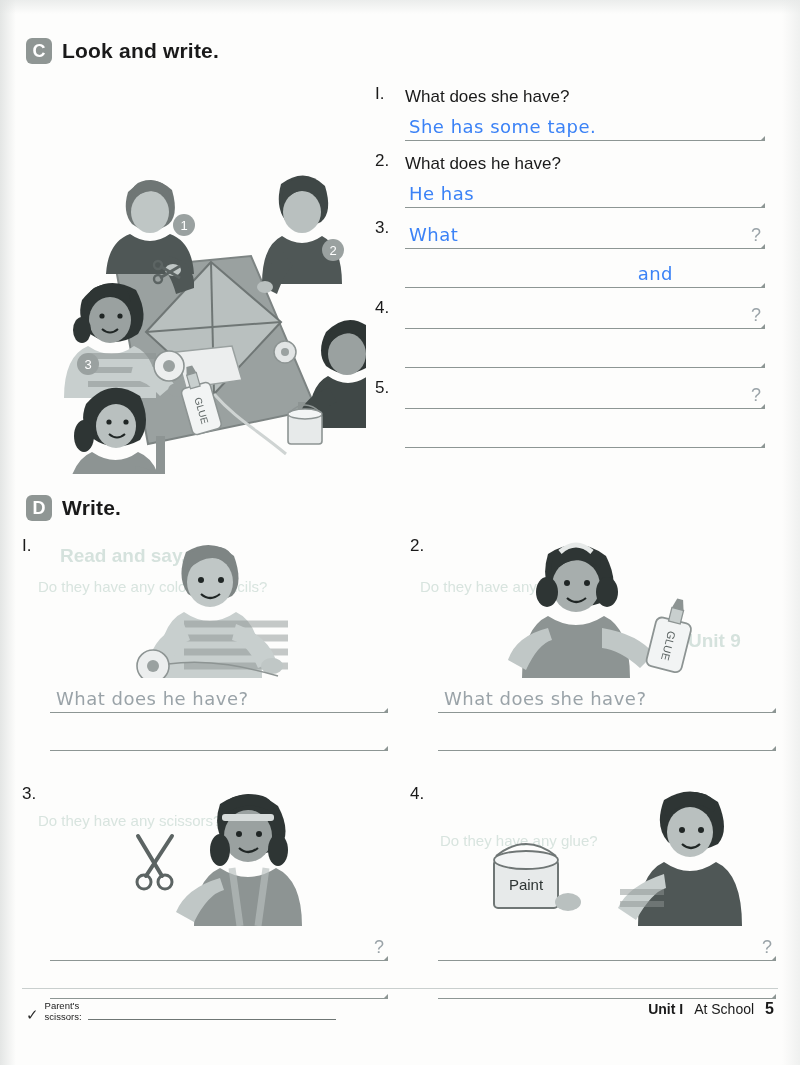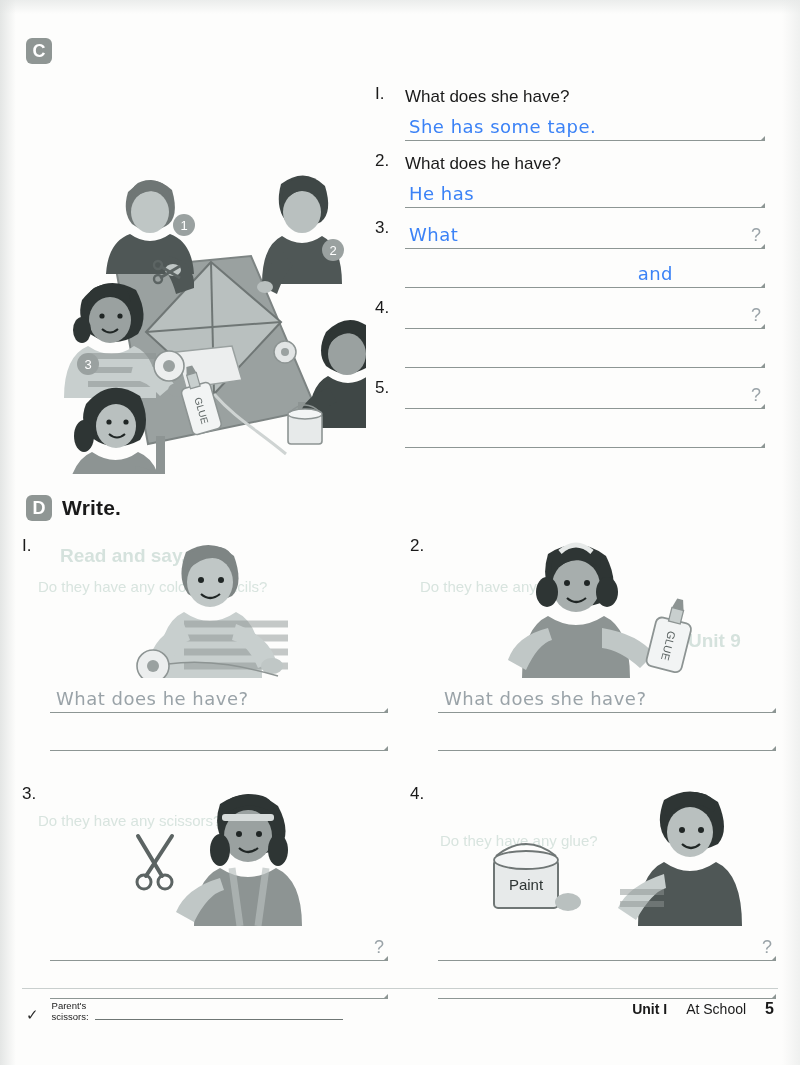--- a/index.html
+++ b/index.html
@@ -194,34 +194,33 @@
   }
   .check-mark {
     font-size: 15px;
     color: #2b2b2b;
     line-height: 14px;
   }
   .sig-label {
     font-size: 9.5px;
     line-height: 11px;
     color: #1b1b1b;
-    margin-left: 7px;
   }
   .sig-line {
     width: 248px;
     border-bottom: 1.2px solid #6e7674;
     height: 1px;
     margin-bottom: 2px;
   }
   .page-footer-right {
     position: absolute;
     right: 26px; top: 1000px;
     display: flex;
     align-items: baseline;
-    gap: 19px;
+    gap: 11px;
     font-size: 14px;
   }
   .unit-label { font-weight: bold; }
   .page-num { font-weight: bold; font-size: 16px; }
 
   
   .ghost {
     position: absolute;
     color: #cfded8;
     font-weight: bold;
@@ -238,20 +237,21 @@
 <body>
 
 <div class="page">
 
   <div class="page-edge-left"></div>
   <div class="page-edge-top"></div>
   <div class="page-edge-right"></div>
 
   <div class="section-head" id="sectionC-head">
     <div class="letter-badge">C</div>
+    <div class="section-title">Look and write.</div>
   </div>
 
   <div class="illus-c">
     <svg viewBox="0 0 330 390" width="330" height="390">
 
       <polygon points="80,185 215,172 280,325 112,360" fill="#9aa1a0"></polygon>
       <polygon points="80,185 215,172 280,325 112,360" fill="none" stroke="#7d8483" stroke-width="2"></polygon>
 
       <rect x="120" y="352" width="9" height="48" fill="#8d9493"></rect>
       <rect x="262" y="318" width="9" height="42" fill="#8d9493"></rect>

